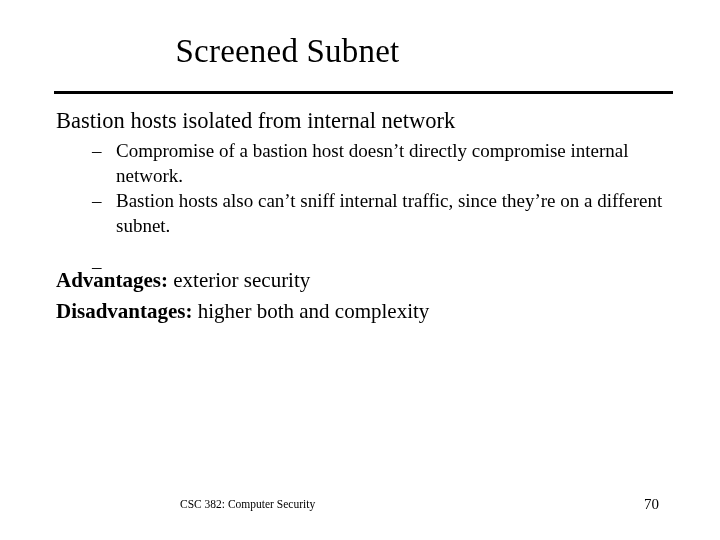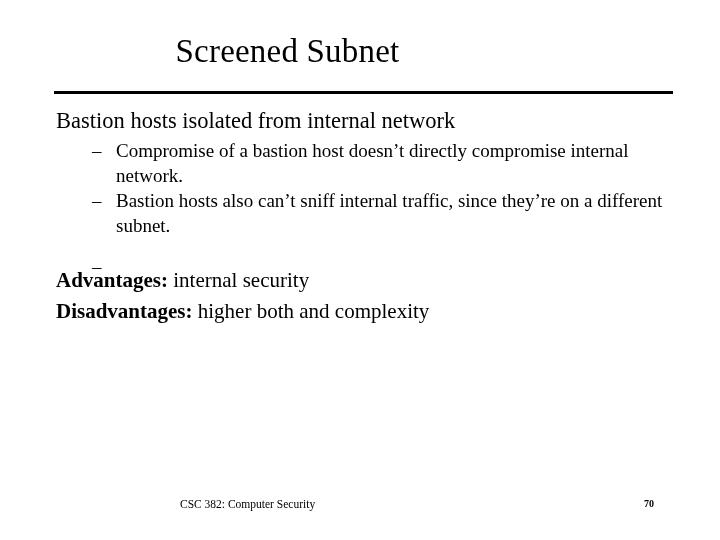--- a/index.html
+++ b/index.html
@@ -100,23 +100,22 @@
     left: 180px;
     top: 0;
     font-size: 11.5px;
     line-height: 16px;
     white-space: nowrap;
   }
   .footer-page {
     position: absolute;
     left: 644px;
     top: 0;
-    font-size: 10px;
+    font-size: 15px;
     line-height: 16px;
-    font-weight: bold;
   }
 </style>
 </head>
 <body>
 
 <div class="slide">
 
   <div class="title">Screened Subnet</div>
   <div class="title-rule"></div>
 
@@ -142,21 +141,21 @@
       <ul class="sublist">
         <li class="lvl2">
           <span class="dash">–</span>
         </li>
       </ul>
     </div>
 
     <div class="gap-small"></div>
 
     <p class="statement">
-      <span class="lead">Advantages:</span><span> internal security</span>
+      <span class="lead">Advantages:</span><span> exterior security</span>
     </p>
     <p class="statement">
       <span class="lead">Disadvantages:</span><span> higher both and complexity</span>
     </p>
 
   </div>
 
   <div class="footer">
     <span class="footer-text">CSC 382: Computer Security</span>
     <span class="footer-page">70</span>

